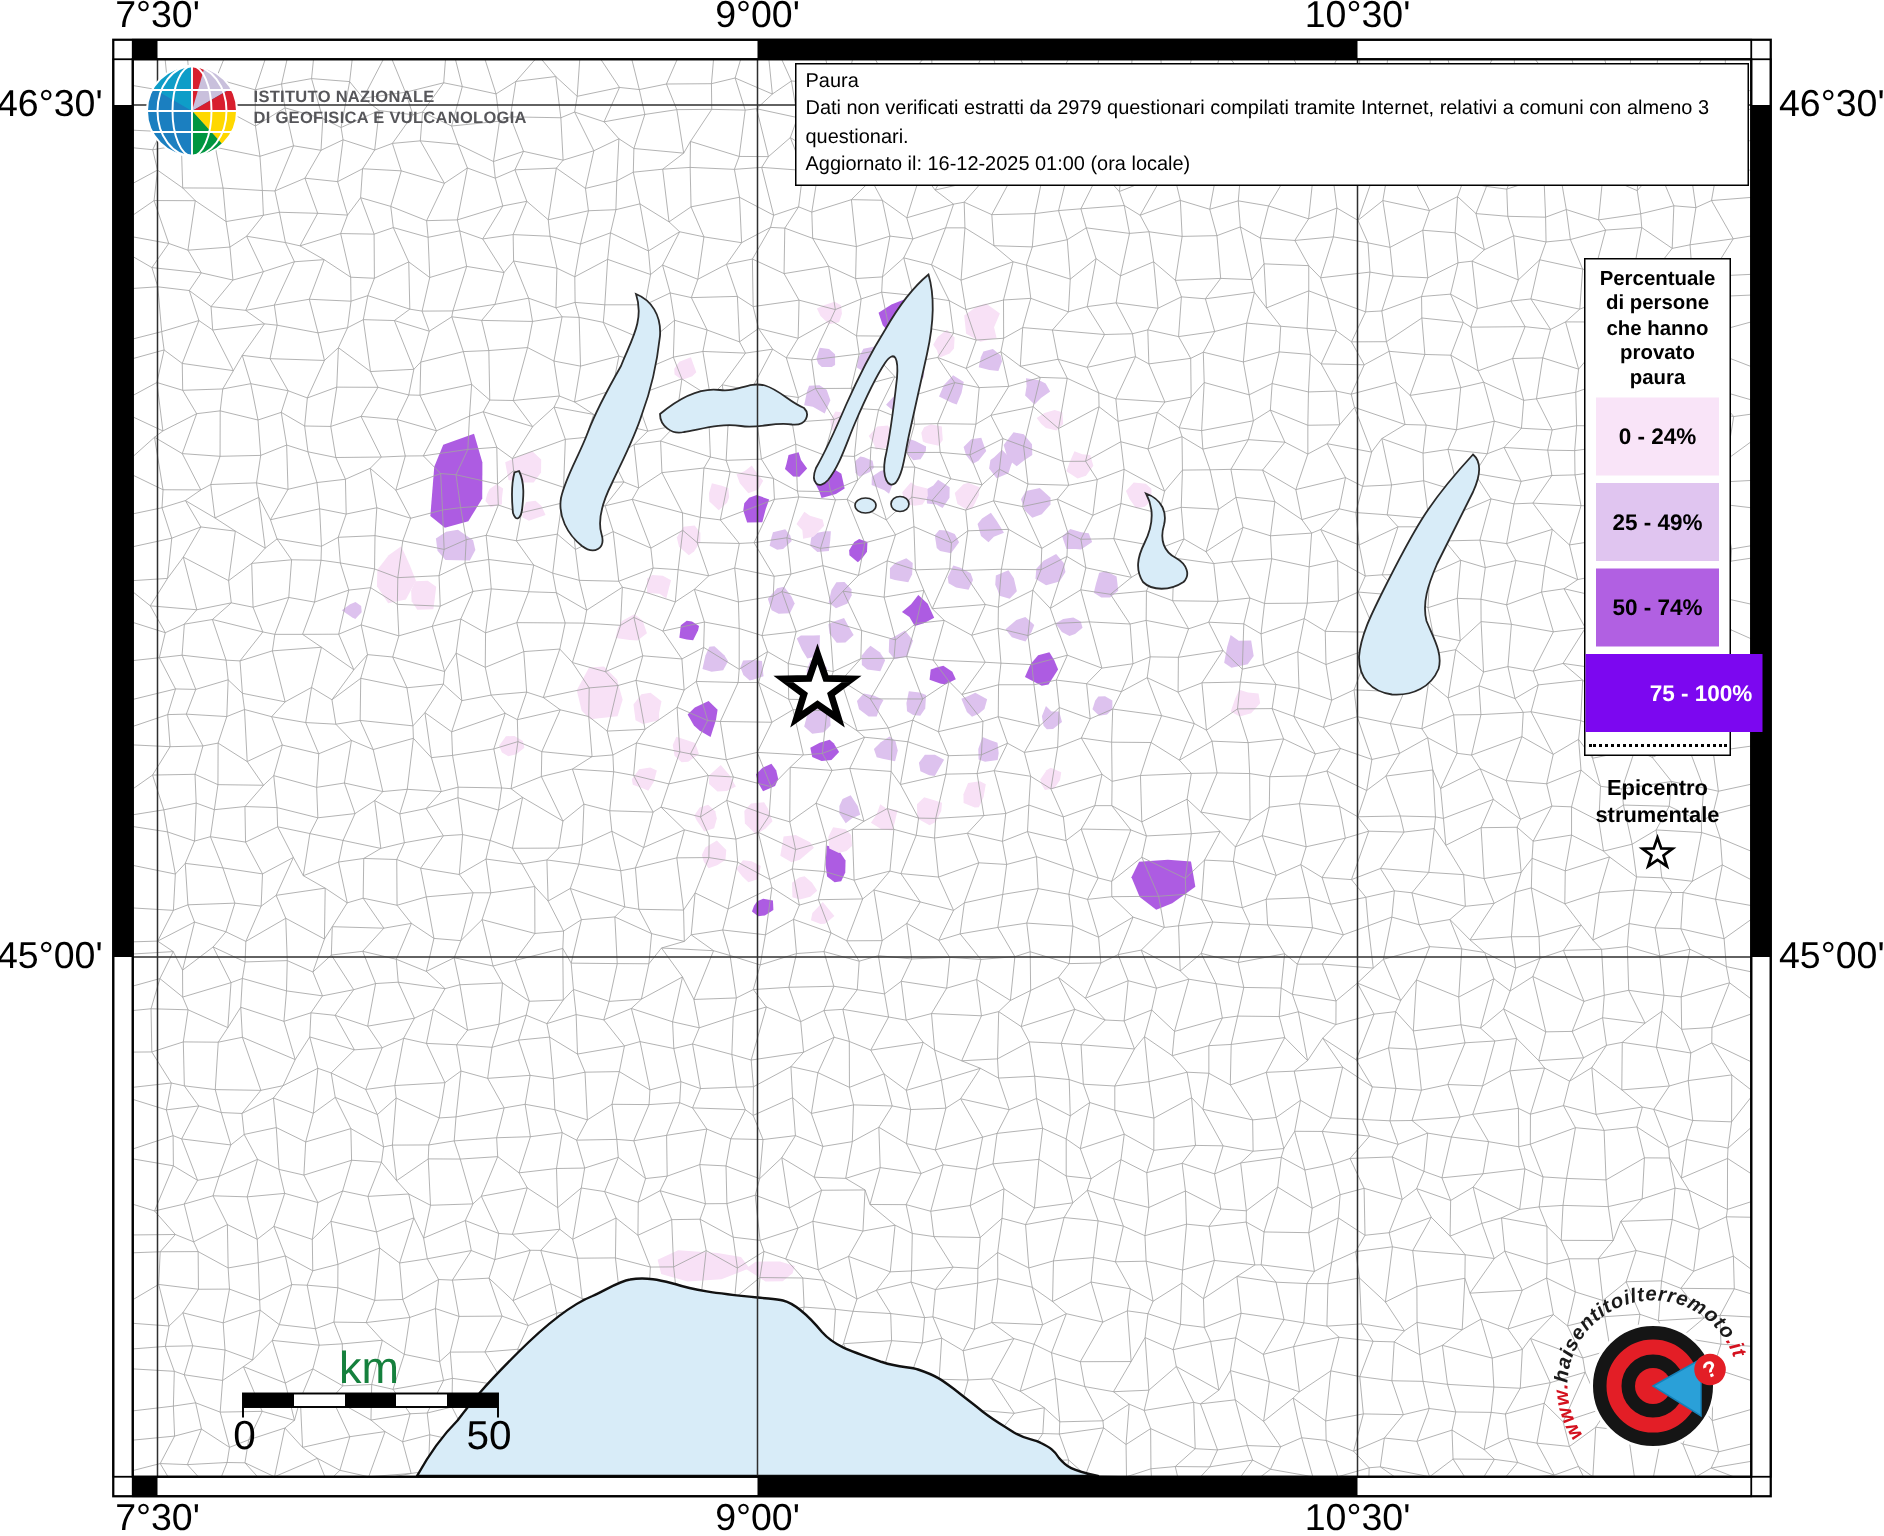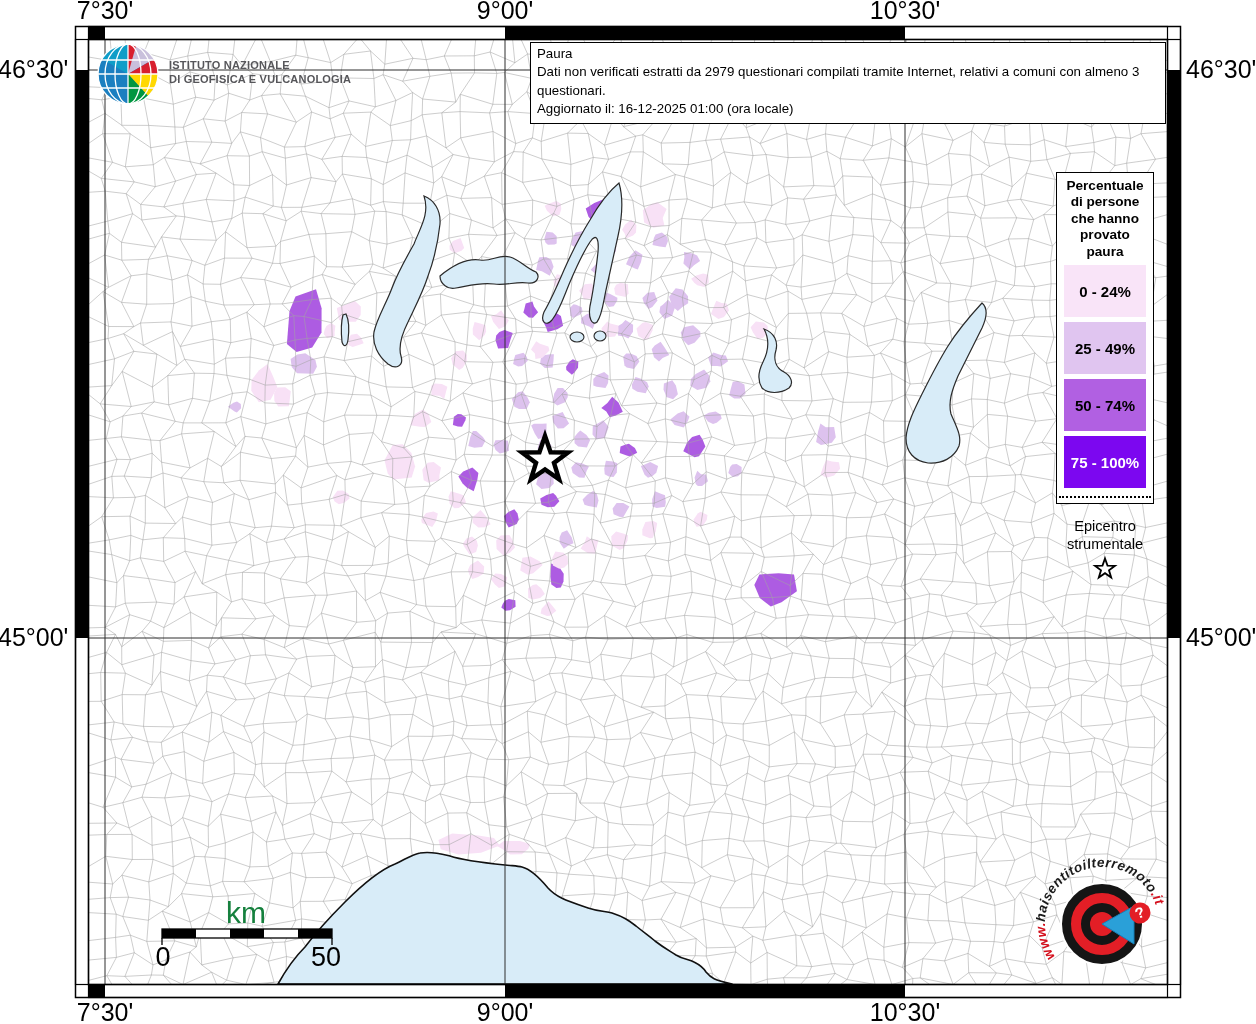--- a/index.html
+++ b/index.html
@@ -10,21 +10,21 @@
   .axis-label.centered{transform:translateX(-50%);}
   .info-box{position:absolute;left:530px;top:42px;width:622px;background:#fff;
             border:1.3px solid #000;padding:2px 6px 4px 6px;font-size:13.3px;line-height:18.4px;}
   .legend-box{position:absolute;left:1056px;top:172px;width:96px;height:330px;background:#fff;
               border:1.3px solid #000;text-align:center;}
   .legend-title{font-weight:bold;font-size:13.6px;line-height:16.4px;padding-top:5px;white-space:pre-line;}
   .legend-items{margin-top:3px;}
   .legend-swatch{width:82px;height:52px;margin:5px auto 0 auto;display:flex;align-items:center;
                  justify-content:center;font-weight:bold;font-size:15px;white-space:nowrap;}
   .legend-divider{border-top:2px dotted #000;margin:8px 2px 4px 2px;}
-  .legend-epicenter{font-weight:normal;font-size:14.6px;line-height:17.5px;white-space:pre-line;margin-top:20px;}
+  .legend-epicenter{font-weight:bold;font-size:14.6px;line-height:17.5px;white-space:pre-line;margin-top:20px;}
   .legend-star{margin-top:2px;}
   .ingv-logo{position:absolute;left:96px;top:42px;display:flex;}
   .ingv-text{margin-left:9px;margin-top:16px;font-weight:bold;font-size:11px;line-height:14px;
              color:#56565a;letter-spacing:.2px;white-space:nowrap;}
   .scale-km{position:absolute;left:246px;top:896px;transform:translateX(-50%);
             font-size:30px;color:#15803d;}
   .scale-num{position:absolute;top:942px;font-size:27px;color:#000;}
   .site-logo{position:absolute;left:1036px;top:856px;}
 </style>
 </head>
@@ -230,21 +230,21 @@
   <div class="legend-box">
     <div class="legend-title">Percentuale
 di persone
 che hanno
 provato
 paura</div>
     <div class="legend-items" id="legend-items">
         <div class="legend-swatch" style="background: rgb(249, 228, 248); color: rgb(0, 0, 0);">0 - 24%</div>
         <div class="legend-swatch" style="background: rgb(224, 197, 240); color: rgb(0, 0, 0);">25 - 49%</div>
         <div class="legend-swatch" style="background: rgb(177, 96, 226); color: rgb(0, 0, 0);">50 - 74%</div>
-        <div class="legend-swatch" style="background: rgb(124, 7, 240); color: rgb(255, 255, 255);">75 - 100%</div>
+        <div class="legend-swatch" style="background: rgb(124, 7, 240); color: rgb(255, 255, 255); padding-left: 36px;">75 - 100%</div>
       </div>
     <div class="legend-divider"></div>
     <div class="legend-epicenter">Epicentro
 strumentale</div>
     <svg class="legend-star" width="26" height="26" viewBox="0 0 26 26">
       <path id="legend-star-path" fill="#ffffff" stroke="#000000" stroke-width="1.8" d="M13.0 3.5L15.5 10.6L23.0 10.8L17.0 15.3L19.2 22.5L13.0 18.2L6.8 22.5L9.0 15.3L3.0 10.8L10.5 10.6Z"></path>
     </svg>
   </div>
 
   <div class="scale-km">km</div>

